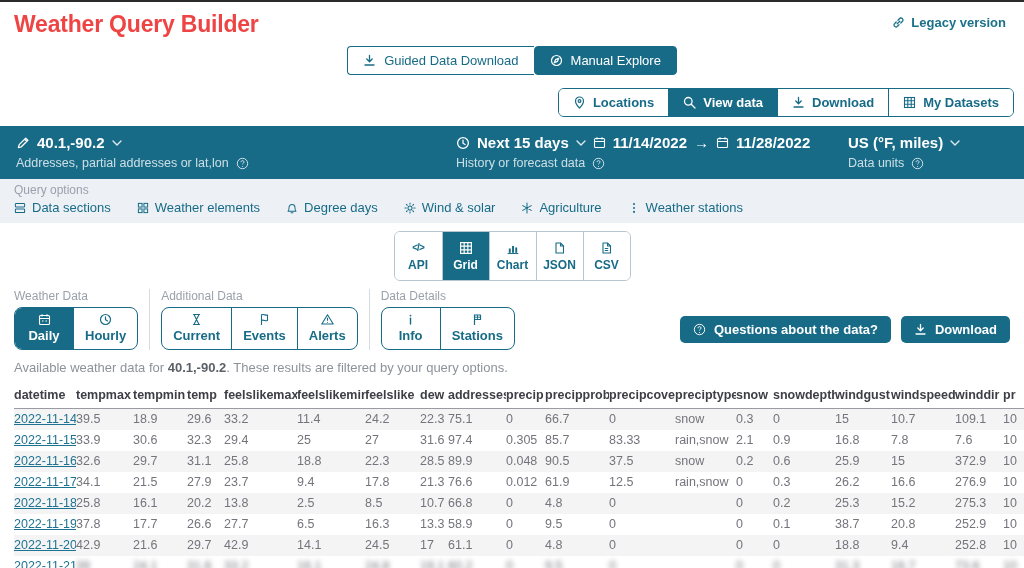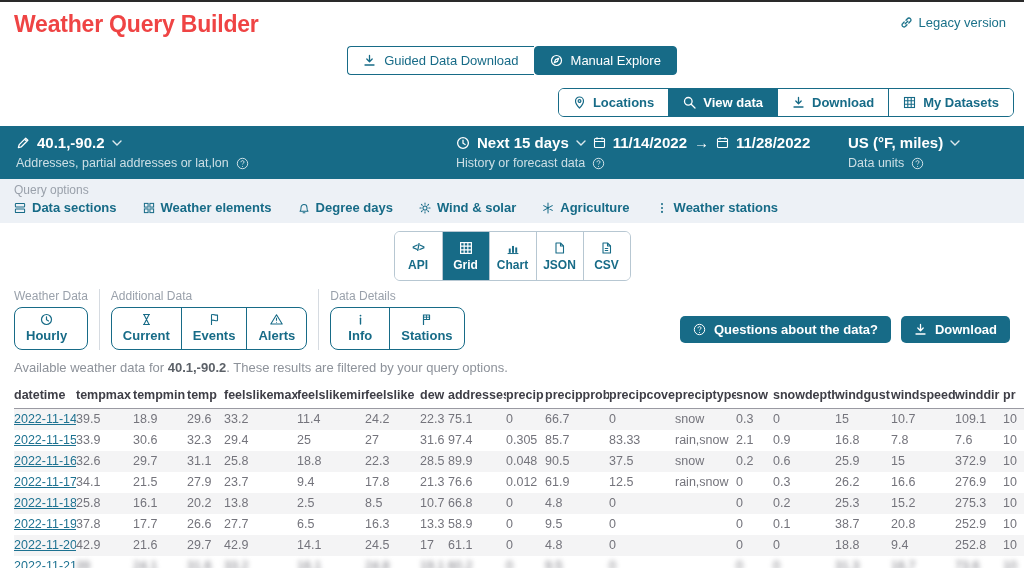--- a/index.html
+++ b/index.html
@@ -6,21 +6,21 @@
   html,body{width:1024px;height:568px;overflow:hidden;background:#fff;
     font-family:"Liberation Sans",sans-serif;}
   body{border-top:2px solid #2a2a2a;position:relative}
   .icon{display:inline-flex;align-items:center;justify-content:center;flex:none}
   .icon svg{display:block}
 
   
   .top-row{position:relative;padding:9px 14px 0}
   .page-title{font-size:23px;font-weight:700;color:#ef4444;letter-spacing:-.2px}
   .legacy{position:absolute;right:18px;top:13px;display:flex;align-items:center;gap:6px;
-    color:#1a7189;font-size:13px;font-weight:400;cursor:pointer}
+    color:#1a7189;font-size:13px;font-weight:700;cursor:pointer}
 
   
   .mode-row{display:flex;justify-content:center;margin-top:8px}
   .mode-btn{display:flex;align-items:center;gap:8px;font-size:13px;font-weight:400;
     padding:6px 15px;border:1px solid #176b87;color:#176b87;background:#fff;cursor:pointer}
   .mode-btn.first{border-radius:4px 0 0 4px;border-right:none}
   .mode-btn.active{background:#176b87;color:#ffffff;border-radius:4px}
 
   
   .nav-row{display:flex;justify-content:flex-end;margin:13px 10px 0 0}
@@ -36,21 +36,21 @@
   .qcol.period{flex:1}
   .qcol.units{width:160px}
   .qline1{display:flex;align-items:center;gap:7px;font-size:15px;font-weight:700;white-space:nowrap}
   .qline2{margin-top:5px;font-size:12.5px;color:rgba(255,255,255,.78);display:flex;gap:7px;align-items:center}
   .qbar .chev{opacity:.85}
 
   
   .options{background:#edf1f6;padding:4px 14px 8px}
   .options-cap{font-size:12px;color:#9aa1ab}
   .opt-row{display:flex;gap:26px;margin-top:3px}
-  .opt{display:flex;align-items:center;gap:6px;font-size:13px;font-weight:700;color:#176b87;cursor:pointer;white-space:nowrap}
+  .opt{display:flex;align-items:center;gap:6px;font-size:13px;font-weight:400;color:#176b87;cursor:pointer;white-space:nowrap}
 
   
   .vtabs-row{display:flex;justify-content:center;padding-top:8px;background:#fff}
   .vtabs{display:flex;border:1px solid #b7c7d2;border-radius:6px;overflow:hidden}
   .vtab{width:47px;height:48px;display:flex;flex-direction:column;align-items:center;justify-content:center;
     gap:3px;color:#176b87;background:#fff;border-left:1px solid #b7c7d2;font-size:12px;font-weight:700;cursor:pointer}
   .vtab:first-child{border-left:0}
   .vtab.active{background:#176b87;color:#fff}
   .vtab .ic{height:15px;display:flex;align-items:center}
   .code-glyph{font-size:10px;font-weight:700;letter-spacing:-1px}
@@ -353,20 +353,29 @@
       </span>
       <span>CSV</span>
     </div>
   </div>
 </div>
 
 <div class="sections">
   <div class="sec">
     <div class="slabel">Weather Data</div>
     <div class="sgroup">
+      <div class="sbtn active">
+        <span class="icon">
+          <svg width="13" height="13" viewBox="0 0 13 13" fill="none" stroke="currentColor" stroke-width="1.1">
+              <rect x="1.5" y="2.5" width="10" height="9" rx="1"></rect>
+              <path d="M1.5 5.5h10M4 1.2v2.2M9 1.2v2.2M4 8h1.5M7.5 8H9"></path>
+            </svg>
+        </span>
+        <span>Daily</span>
+      </div>
       <div class="sbtn">
         <span class="icon">
           <svg width="13" height="13" viewBox="0 0 13 13" fill="none" stroke="currentColor" stroke-width="1.2" stroke-linecap="round">
               <circle cx="6.5" cy="6.5" r="5"></circle>
               <path d="M6.5 3.8v2.9l2 1.2"></path>
             </svg>
         </span>
         <span>Hourly</span>
       </div>
     </div>

